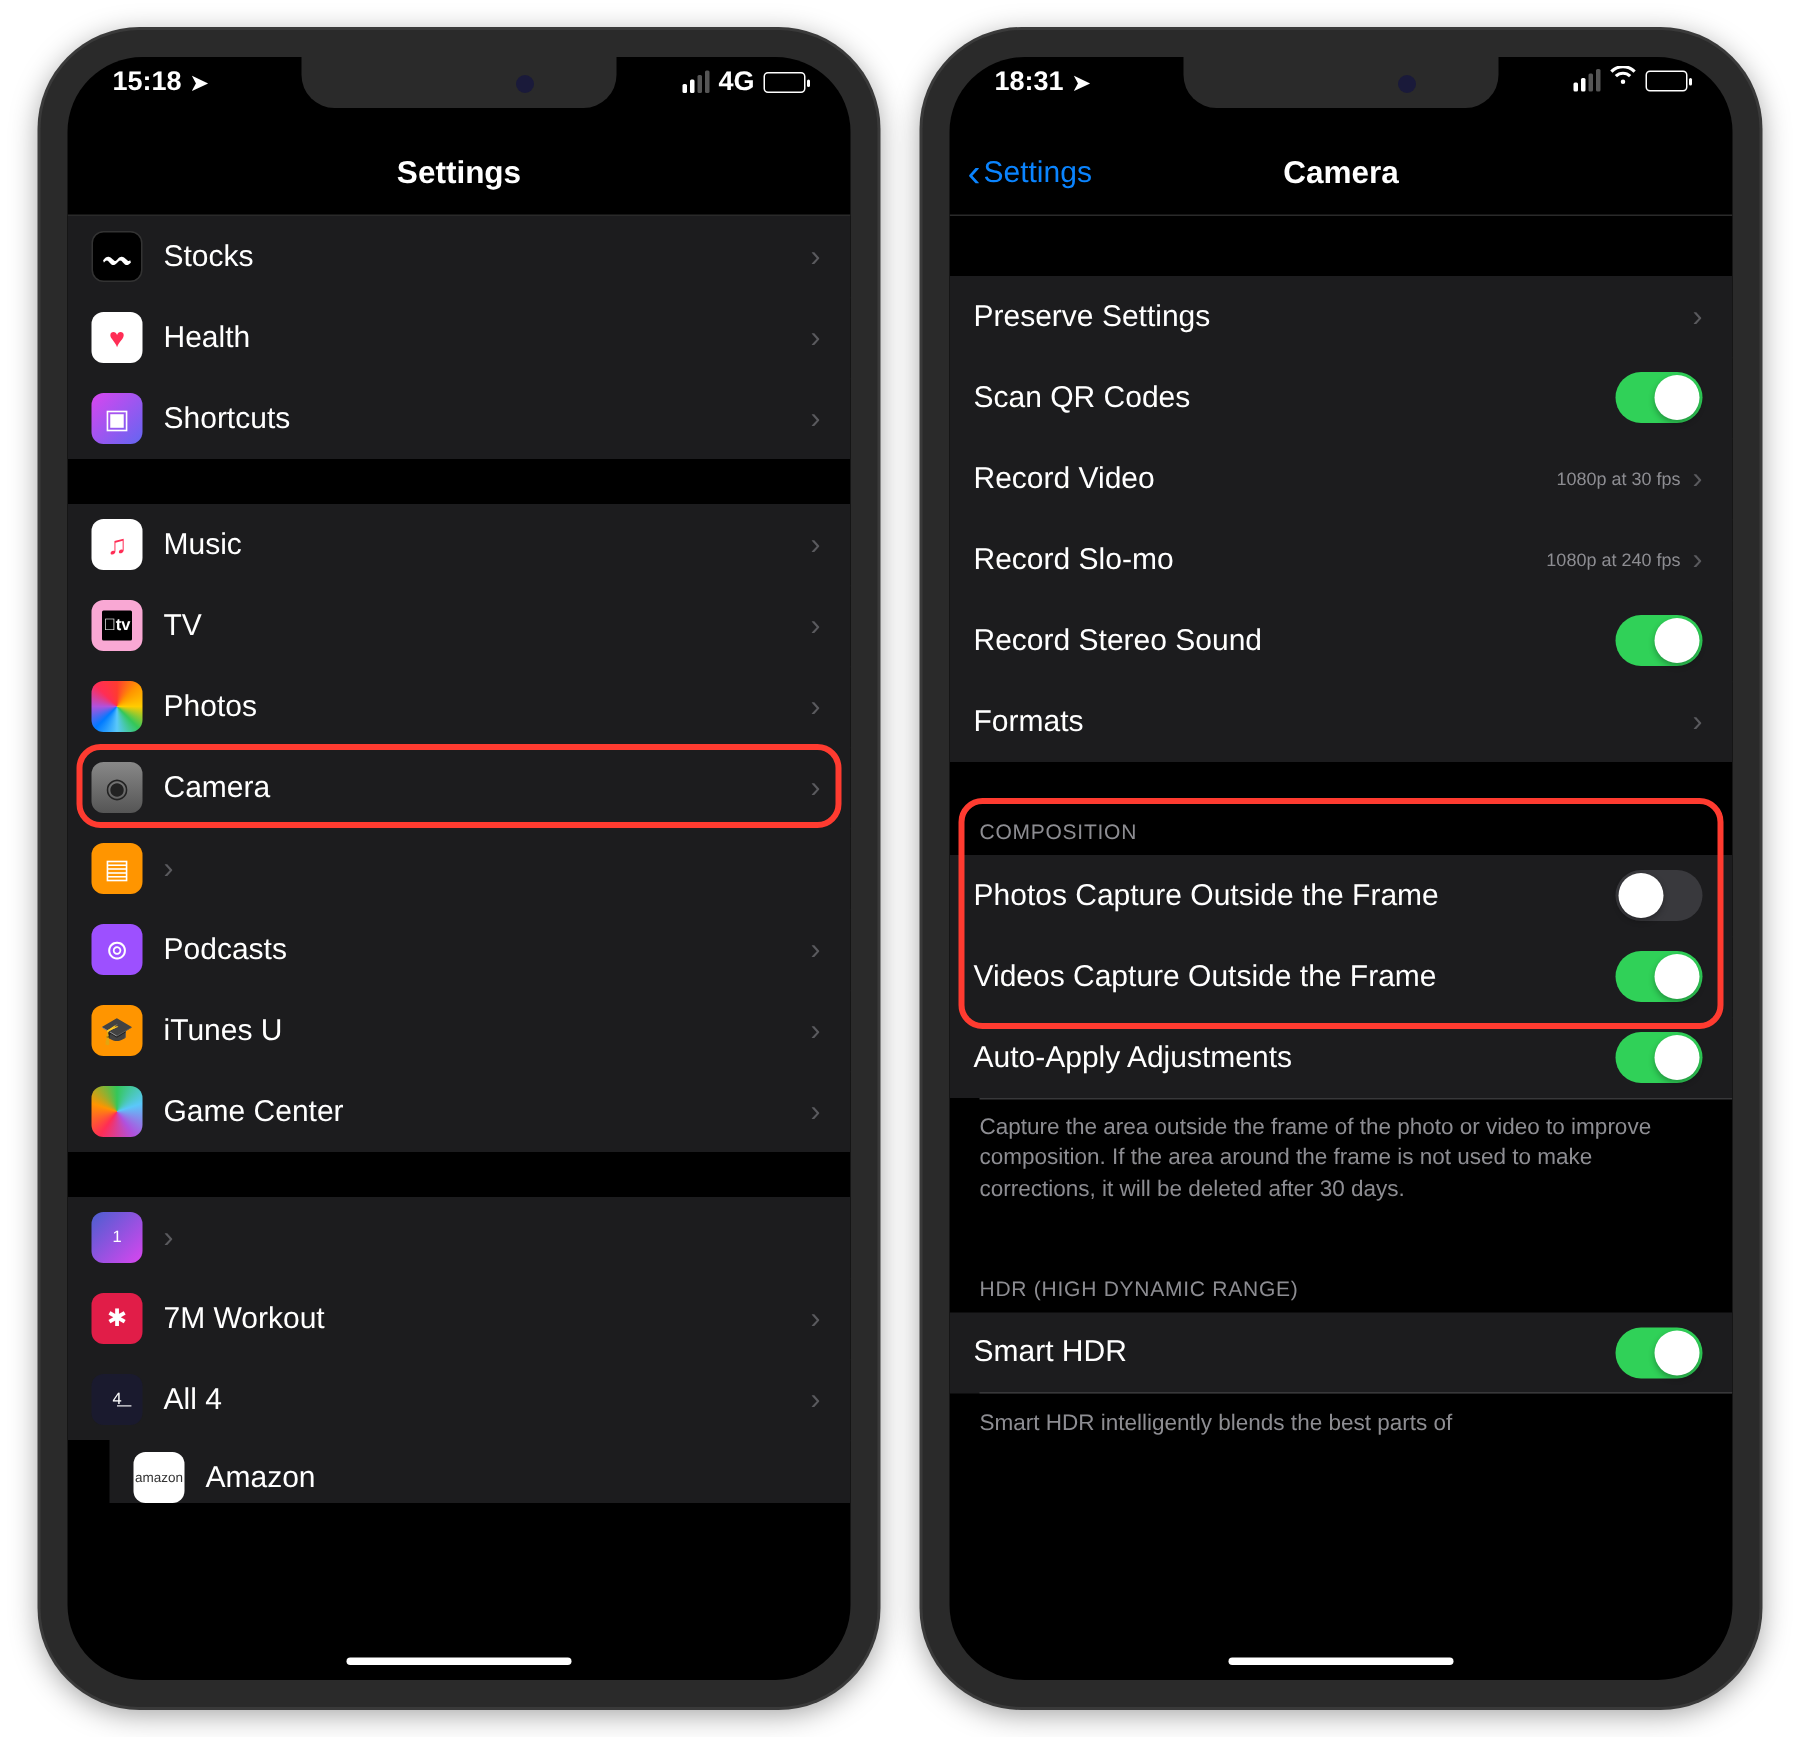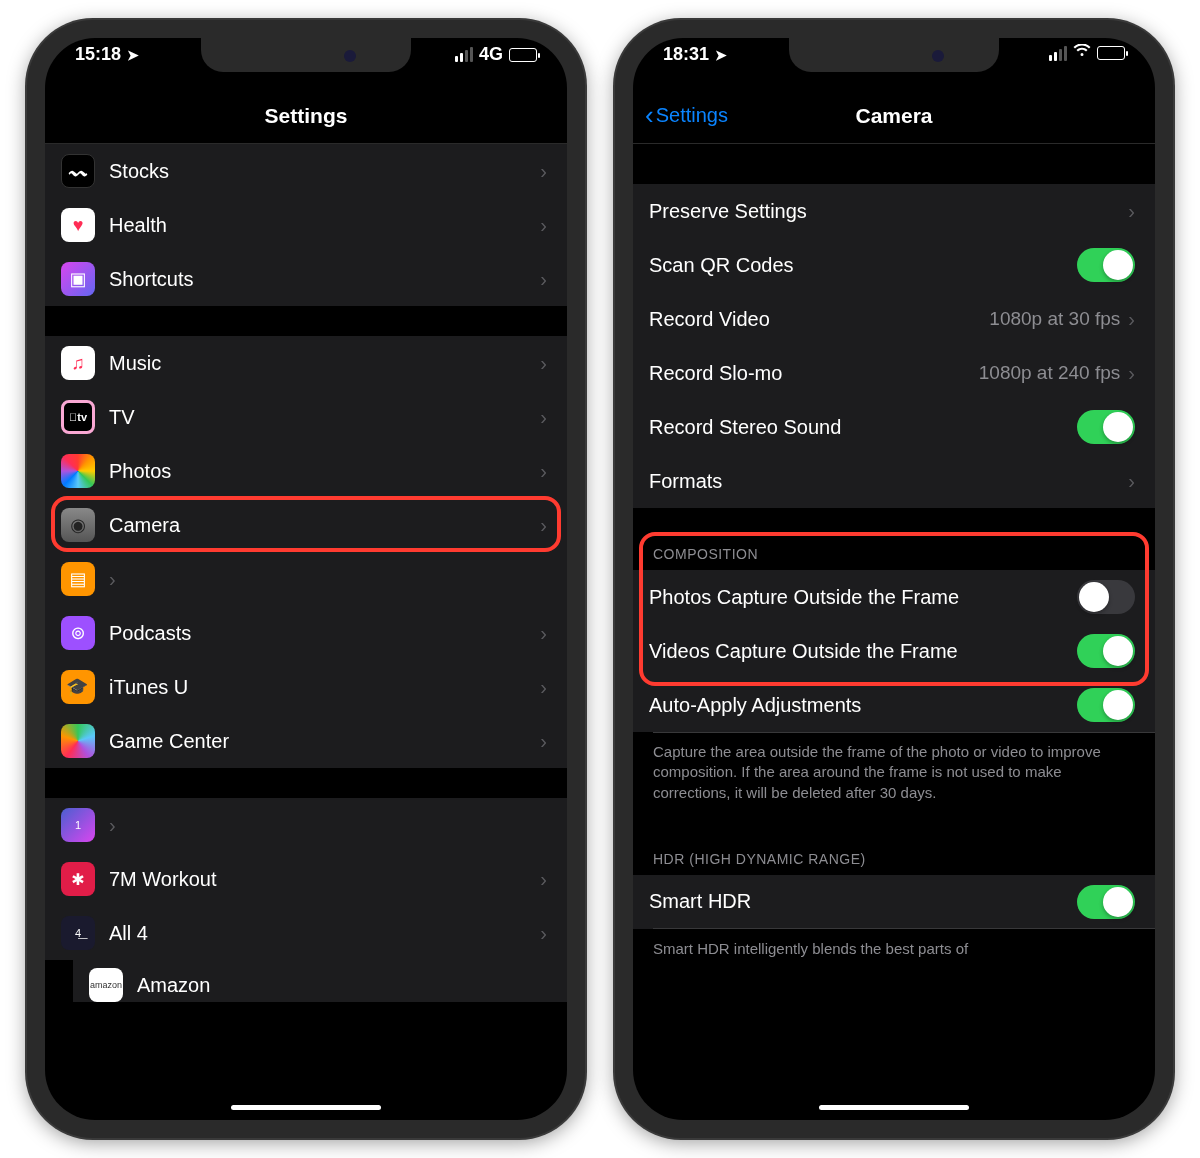--- a/index.html
+++ b/index.html
@@ -130,21 +130,21 @@
       width: 34px; height: 34px;
       border-radius: 8px;
       margin-right: 14px;
       display: flex;
       align-items: center;
       justify-content: center;
       font-size: 18px;
       flex-shrink: 0;
     }
     .row-label { font-size: 20px; flex: 1; }
-    .row-detail { font-size: 19px; color: #8d8d92; margin-right: 8px; text-align: right; }
+    .row-detail { font-size: 12px; color: #8d8d92; margin-right: 8px; text-align: right; }
     .chevron { color: #5a5a5e; font-size: 20px; font-weight: 300; }
     .toggle {
       width: 58px; height: 34px;
       border-radius: 17px;
       background: #39393d;
       position: relative;
       flex-shrink: 0;
     }
     .toggle.on { background: #30d158; }
     .toggle::after {
@@ -177,21 +177,21 @@
     }
     .scroll-area {
       height: calc(100% - 106px);
       overflow: hidden;
     }
     
     .ic-stocks{background:#000;border:1px solid #333;}
     .ic-health{background:#fff;color:#ff2d55;}
     .ic-shortcuts{background:linear-gradient(135deg,#d946ef,#6366f1);}
     .ic-music{background:#fff;}
-    .ic-tv{background:#000;border:3px solid #f9a8d4;color:#fff;}
+    .ic-tv{background:#000;border:7px solid #f9a8d4;color:#fff;}
     .ic-photos{background:#fff;}
     .ic-camera{background:linear-gradient(#888,#555);color:#222;}
     .ic-books{background:#ff9500;color:#fff;}
     .ic-podcasts{background:#9d50ff;color:#fff;}
     .ic-itunesu{background:#ff9500;color:#fff;}
     .ic-gamecenter{background:#fff;}
     .ic-1111{background:linear-gradient(135deg,#4a5fd0,#d946ef);color:#fff;font-size:11px;}
     .ic-7m{background:#e11d48;color:#fff;font-size:16px;}
     .ic-all4{background:#1a1a2e;color:#fff;font-size:11px;}
     .ic-amazon{background:#fff;color:#333;font-size:9px;}

